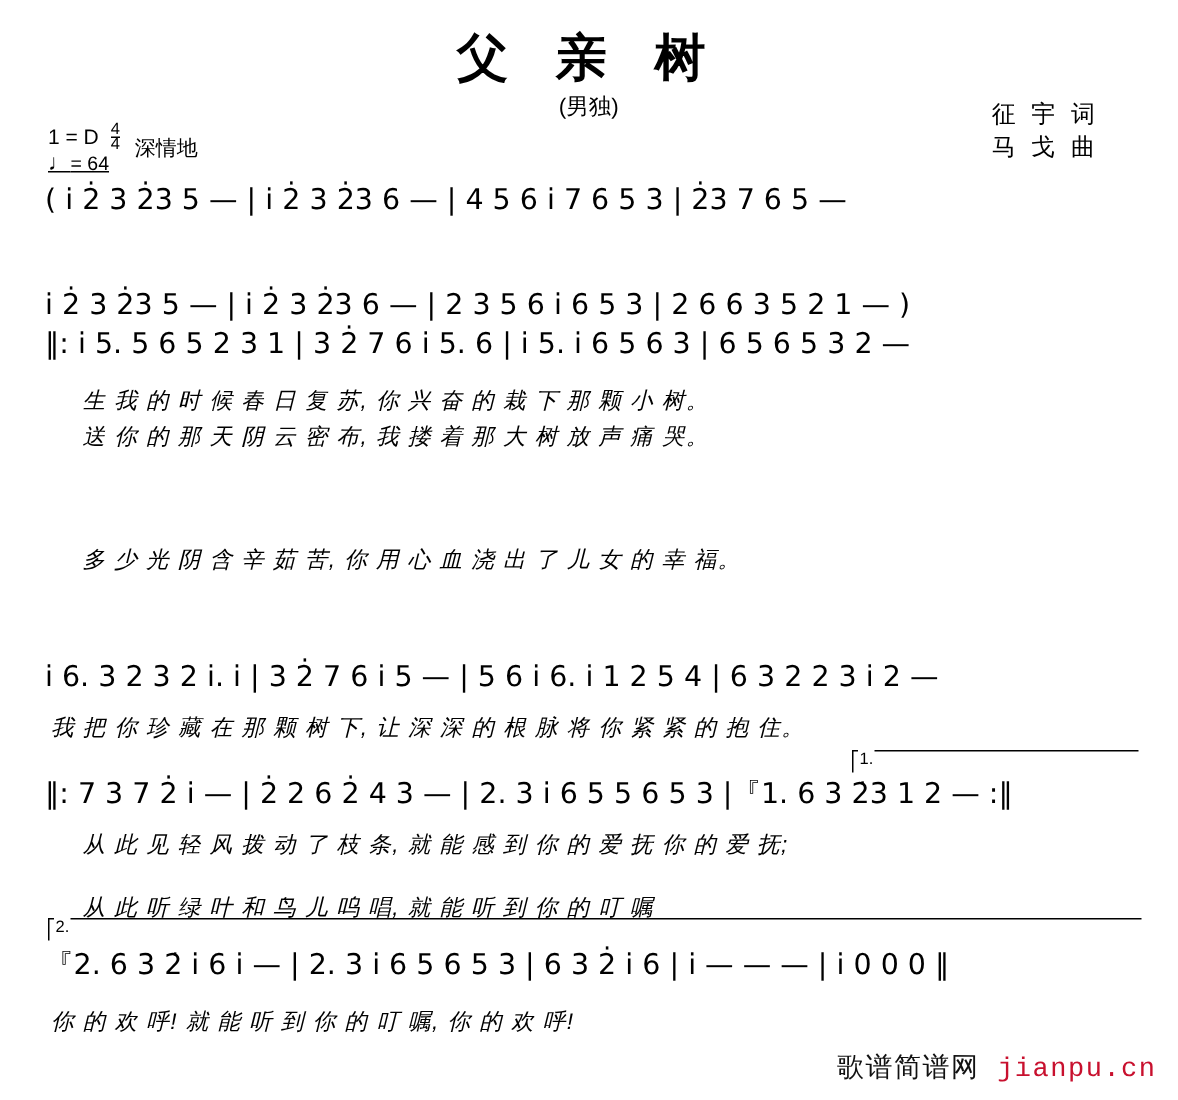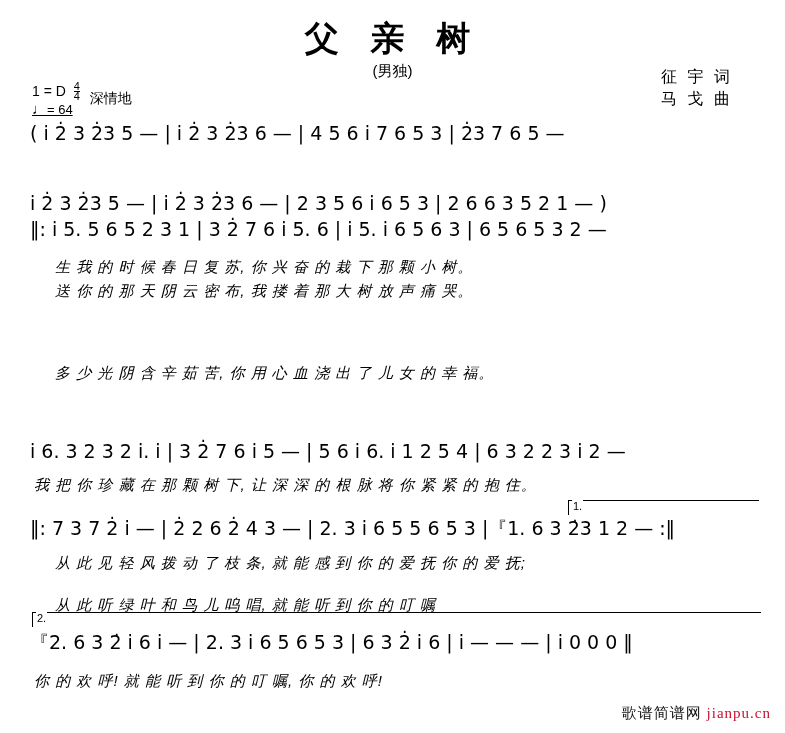--- a/index.html
+++ b/index.html
@@ -71,21 +71,21 @@
     border-left:1.4px solid #000;border-top:1.4px solid #000;
     height:14px;
   }
   .volta span{
     position:absolute;left:3px;top:-1px;font-size:11px;
     font-family:"Liberation Sans",sans-serif;background:#fff;padding:0 1px;
   }
 
   .watermark{
     position:absolute;right:14px;bottom:10px;
-    font-size:15px;font-family:Liberation Serif, serif;
+    font-size:18px;font-family:Liberation Mono, monospace;
     color:#111;letter-spacing:1px;
   }
   .watermark .cn{color:#c8102e;}
 </style>
 </head>
 <body>
 
 <div class="sheet">
 
   <div class="title">父 亲 树</div>

